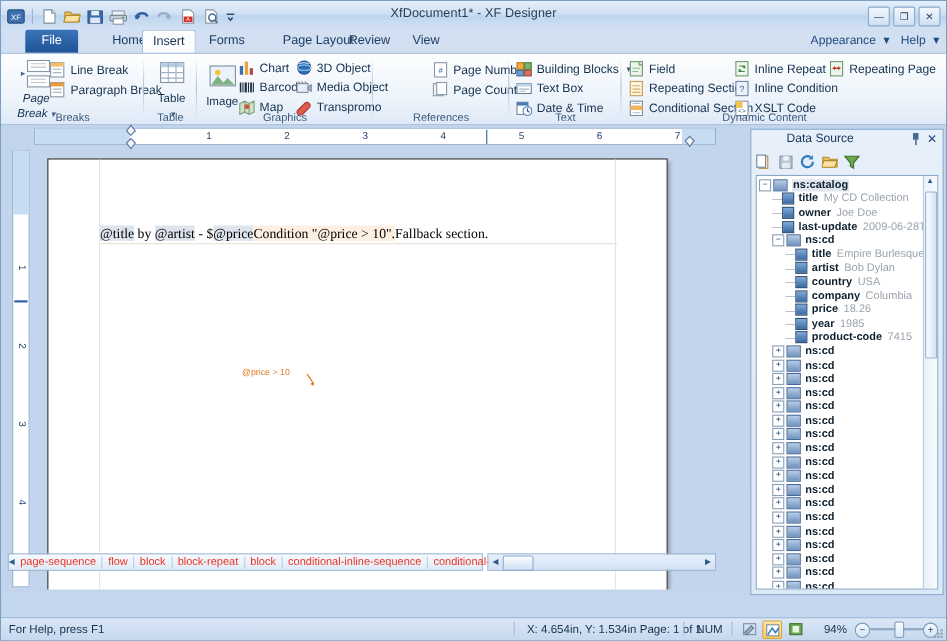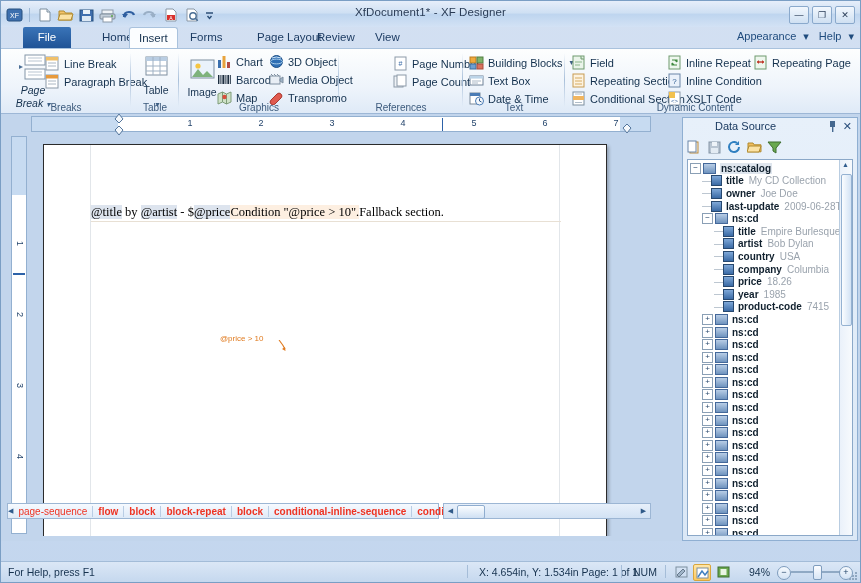--- a/index.html
+++ b/index.html
@@ -94,21 +94,21 @@
   .sb-arrow{position:absolute;left:0;width:13px;height:13px;display:flex;
     align-items:center;justify-content:center;font-size:7px;color:#305a88;}
 
   
   .tagbar{position:absolute;left:6px;bottom:22px;width:432px;height:16px;
     background:linear-gradient(to bottom,#f6faff,#dfeaf7);
     border:1px solid #9cb6d4;box-sizing:border-box;display:flex;align-items:center;}
   .tagbar .ar{width:13px;text-align:center;font-size:7px;color:#2f5c8d;}
   .tag{font-size:10px;color:#ee3322;padding:0 5px;white-space:nowrap;cursor:default;}
   .tag.sel{font-weight:bold;}
-  .tag + .tag{border-left:1px solid #b9cde4;font-weight:bold;}
+  .tag + .tag{border-left:1px solid #b9cde4;}
   .hscroll{position:absolute;left:442px;bottom:22px;width:208px;height:16px;
     background:linear-gradient(to bottom,#e7f0fb,#d2e2f4);
     border:1px solid #9cb6d4;box-sizing:border-box;}
   .hthumb{position:absolute;left:13px;top:1px;width:26px;height:12px;
     background:linear-gradient(to bottom,#fbfdff,#cfe0f3);border:1px solid #8fadcf;border-radius:2px;}
 
   
   .dspanel{position:absolute;right:2px;top:116px;width:176px;height:424px;
     background:linear-gradient(to bottom,#e7f0fa,#dbe8f6);
     border:1px solid #8fafd2;box-sizing:border-box;}

